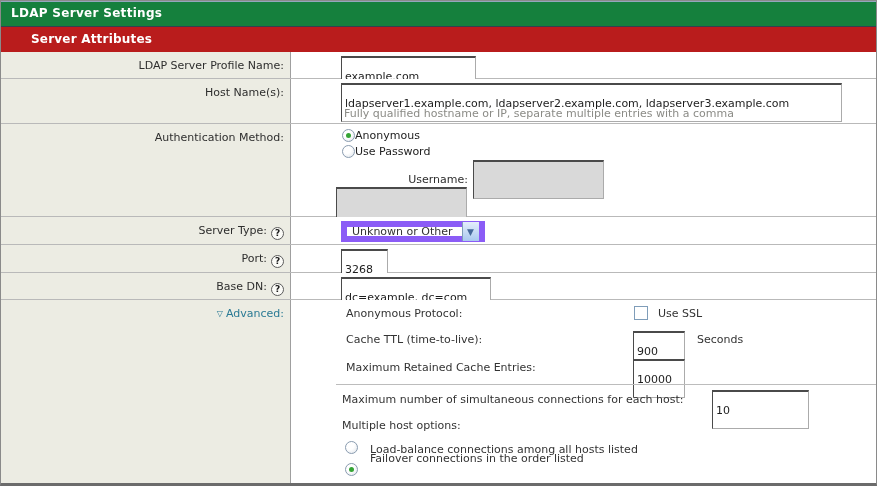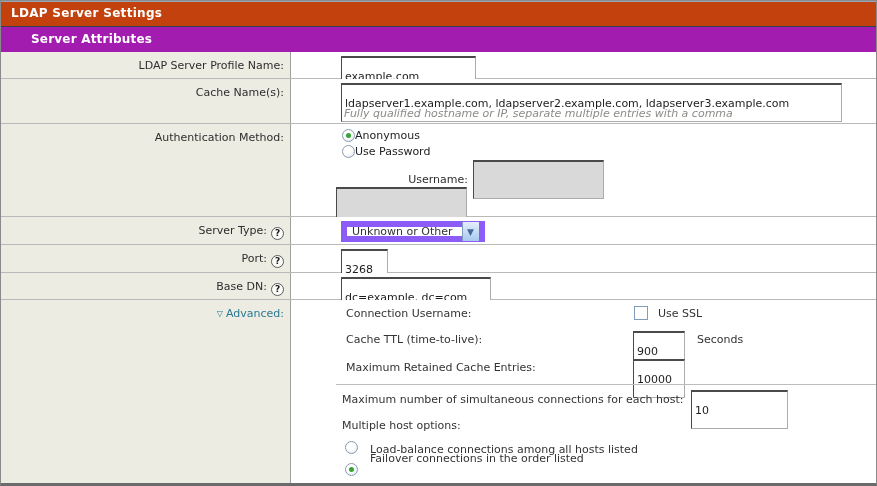--- a/index.html
+++ b/index.html
@@ -6,27 +6,27 @@
   html,body { background:#fff; }
   body { font-family:"DejaVu Sans", "Liberation Sans", sans-serif; font-size:11px; color:#333; }
 
   .page {
     position:relative; width:877px; height:486px;
     border:1px solid #8a8a8a; border-bottom:3px solid #6b6b6b;
     background:#fff; overflow:hidden;
   }
 
   .titlebar {
-    height:26px; background:#c2410c;
+    height:26px; background:#15803d;
     border-top:1px solid #93a7bd; border-bottom:1px solid #33404f;
     color:#fff; font-weight:bold; font-size:12px; line-height:23px;
     padding-left:10px; letter-spacing:.3px;
   }
   .subbar {
-    height:25px; background:#a21caf;
+    height:25px; background:#b91c1c;
     color:#fff; font-weight:bold; font-size:12px; line-height:25px;
     padding-left:30px; letter-spacing:.2px;
   }
 
   .row { display:flex; border-bottom:1px solid #b9b9b9;gap:45px; }
   .row:last-child { border-bottom:none; }
   .lbl {
     width:290px; min-width:290px; background:#ececE3; background:#ecece3;
     border-right:1px solid #9f9f9f; text-align:right;
     padding:7px 6px 0 0; color:#2e2e2e;
@@ -34,21 +34,21 @@
   .content { flex:1; position:relative; background:#fff; }
 
   .tf {
     font-family:"DejaVu Sans", sans-serif; font-size:11px; color:#1d1d1d;
     height:28px; padding:18px 3px; background:#fff;
     border:1px solid; border-color:#4a4a4a #ababab #ababab #4a4a4a; border-top-width:2px;
     outline:none;
   }
   .tf:disabled, .tf.disabled { background:#d9d9d9; color:#555; }
 
-  .hint { font-style:italic; color:#8b8b86; margin:4px 0 0 8px; }
+  .hint { color:#8b8b86; margin:4px 0 0 8px; }
 
   .radio {
     display:inline-block; width:13px; height:13px; border-radius:50%;
     border:1px solid #8a9cb0; background:radial-gradient(circle at 35% 30%, #ffffff 40%, #dde3ea);
     vertical-align:-3px; position:relative; cursor:pointer;
   }
   .radio.sel::after {
     content:""; position:absolute; left:3px; top:3px; width:5px; height:5px;
     border-radius:50%; background:#35a435;
   }
@@ -99,21 +99,21 @@
   </div>
 
   <div class="row" style="height:27px">
     <div class="lbl">LDAP Server Profile Name:</div>
     <div class="content">
       <input class="tf abs" style="left: 5px; top: 4px; width: 135px;" value="example.com">
     </div>
   </div>
 
   <div class="row" style="height:45px">
-    <div class="lbl">Cache Name(s):</div>
+    <div class="lbl">Host Name(s):</div>
     <div class="content">
       <input class="tf abs" style="left: 5px; top: 4px; width: 501px;" value="ldapserver1.example.com, ldapserver2.example.com, ldapserver3.example.com">
       <div class="hint abs" style="left:0; top:24px">Fully qualified hostname or IP, separate multiple entries with a comma</div>
     </div>
   </div>
 
   <div class="row" style="height:93px">
     <div class="lbl">Authentication Method:</div>
     <div class="content">
       <div class="abs" style="left:6px; top:5px">
@@ -161,35 +161,35 @@
       <input class="tf abs" style="left: 5px; top: 4px; width: 150px;" value="dc=example, dc=com">
     </div>
   </div>
 
   <div class="row" style="height:184px">
     <div class="lbl">
       <span class="advlink"><span class="tri">▽</span><span>Advanced:</span></span>
     </div>
     <div class="content">
 
-      <div class="abs" style="left:10px; top:7px">Connection Username:</div>
+      <div class="abs" style="left:10px; top:7px">Anonymous Protocol:</div>
       <span class="checkbox abs" style="left:298px; top:6px"></span>
       <div class="abs" style="left:322px; top:7px">Use SSL</div>
 
       <div class="abs" style="left:10px; top:33px">Cache TTL (time-to-live):</div>
       <input class="tf abs" style="left: 297px; top: 31px; width: 52px;" value="900">
       <div class="abs" style="left:361px; top:33px">Seconds</div>
 
       <div class="abs" style="left:10px; top:61px">Maximum Retained Cache Entries:</div>
       <input class="tf abs" style="left: 297px; top: 59px; width: 52px;" value="10000">
 
       <div class="divider"></div>
 
       <div class="abs" style="left:6px; top:93px">Maximum number of simultaneous connections for each host:</div>
-      <input class="tf abs" style="left: 355px; top: 90px; width: 97px;" value="10">
+      <input class="tf abs" style="left: 376px; top: 90px; width: 97px;" value="10">
 
       <div class="abs" style="left:6px; top:119px">Multiple host options:</div>
 
       <div class="abs" style="left:9px; top:141px">
         <span class="radio"></span>
       </div>
       <div class="abs" style="left:34px; top:143px">Load-balance connections among all hosts listed</div>
 
       <div class="abs" style="left:9px; top:163px">
         <span class="radio sel"></span>

